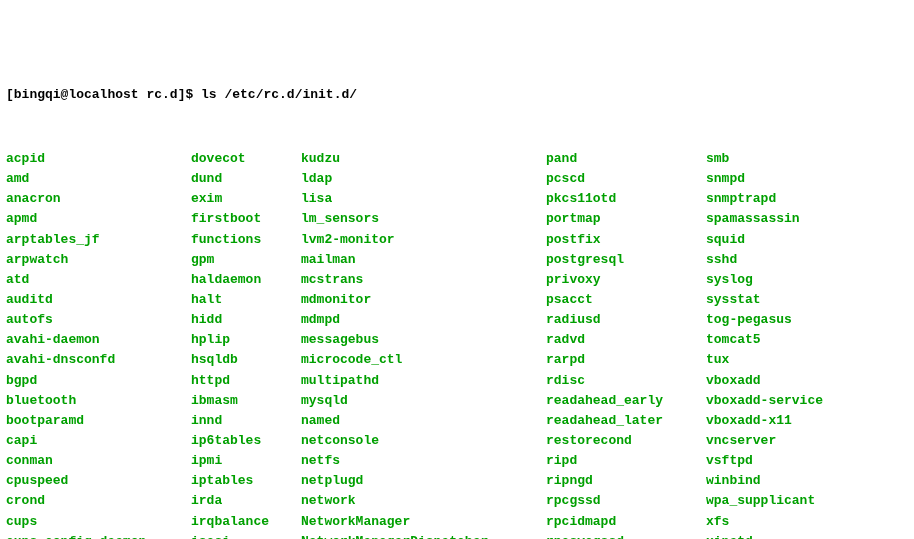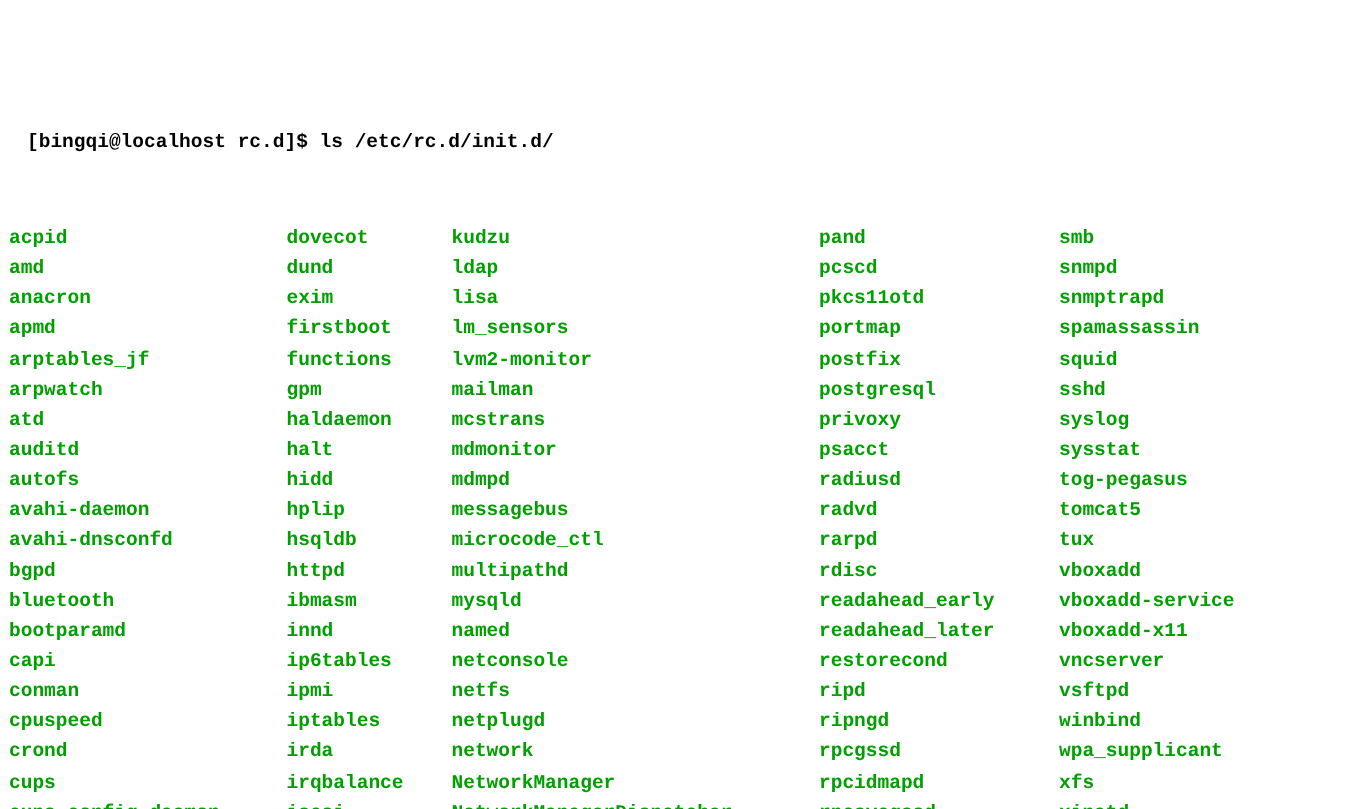--- a/index.html
+++ b/index.html
@@ -9,21 +9,20 @@
       font-family: "Courier New", Courier, monospace;
       font-size: 13px;
       line-height: 1.55;
       color: #000000;
       white-space: pre;
     }
     .prompt {
       color: #000000;
       font-weight: bold;
       margin-bottom: 4px;
-      margin-left: 12px;
     }
     .listing {
       display: grid;
       grid-template-columns: 185px 110px 245px 160px auto;
       column-gap: 0;
     }
     .col {
       display: flex;
       flex-direction: column;
     }

